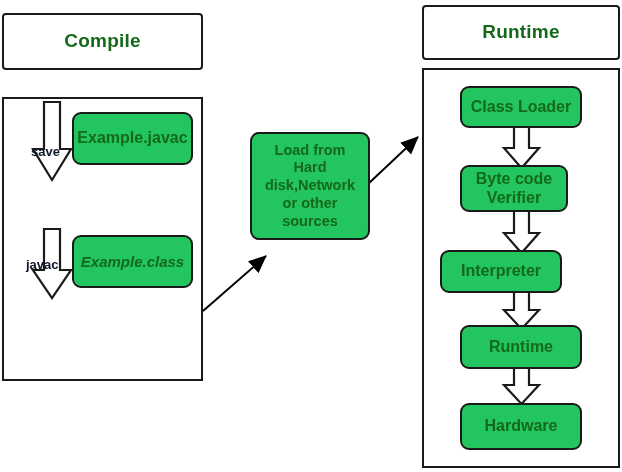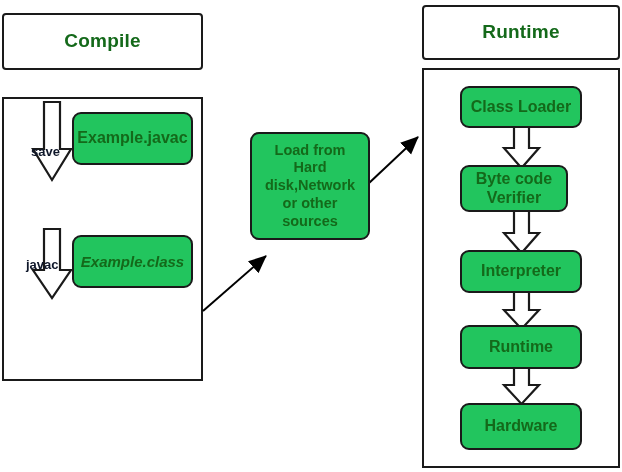--- a/index.html
+++ b/index.html
@@ -175,21 +175,21 @@
     <span class="label">Byte code
 Verifier</span>
   </div>
 
   <div class="abs block-arrow" style="left:503px; top:205px;">
     <svg width="38" height="50" viewBox="0 0 38 50">
       <polygon points="11,1 26,1 26,28 36,28 18.5,48 1,28 11,28" fill="#ffffff" stroke="#1a1a1a" stroke-width="2.2" stroke-linejoin="miter"></polygon>
     </svg>
   </div>
 
-  <div class="abs node-box" style="left:460px; top:250px; width:122px; height:43px;">
+  <div class="abs node-box" style="left:440px; top:250px; width:122px; height:43px;">
     <span class="label">Interpreter</span>
   </div>
 
   <div class="abs block-arrow" style="left:503px; top:283px;">
     <svg width="38" height="48" viewBox="0 0 38 48">
       <polygon points="11,1 26,1 26,27 36,27 18.5,46 1,27 11,27" fill="#ffffff" stroke="#1a1a1a" stroke-width="2.2" stroke-linejoin="miter"></polygon>
     </svg>
   </div>
 
   <div class="abs node-box" style="left:460px; top:325px; width:122px; height:44px;">

